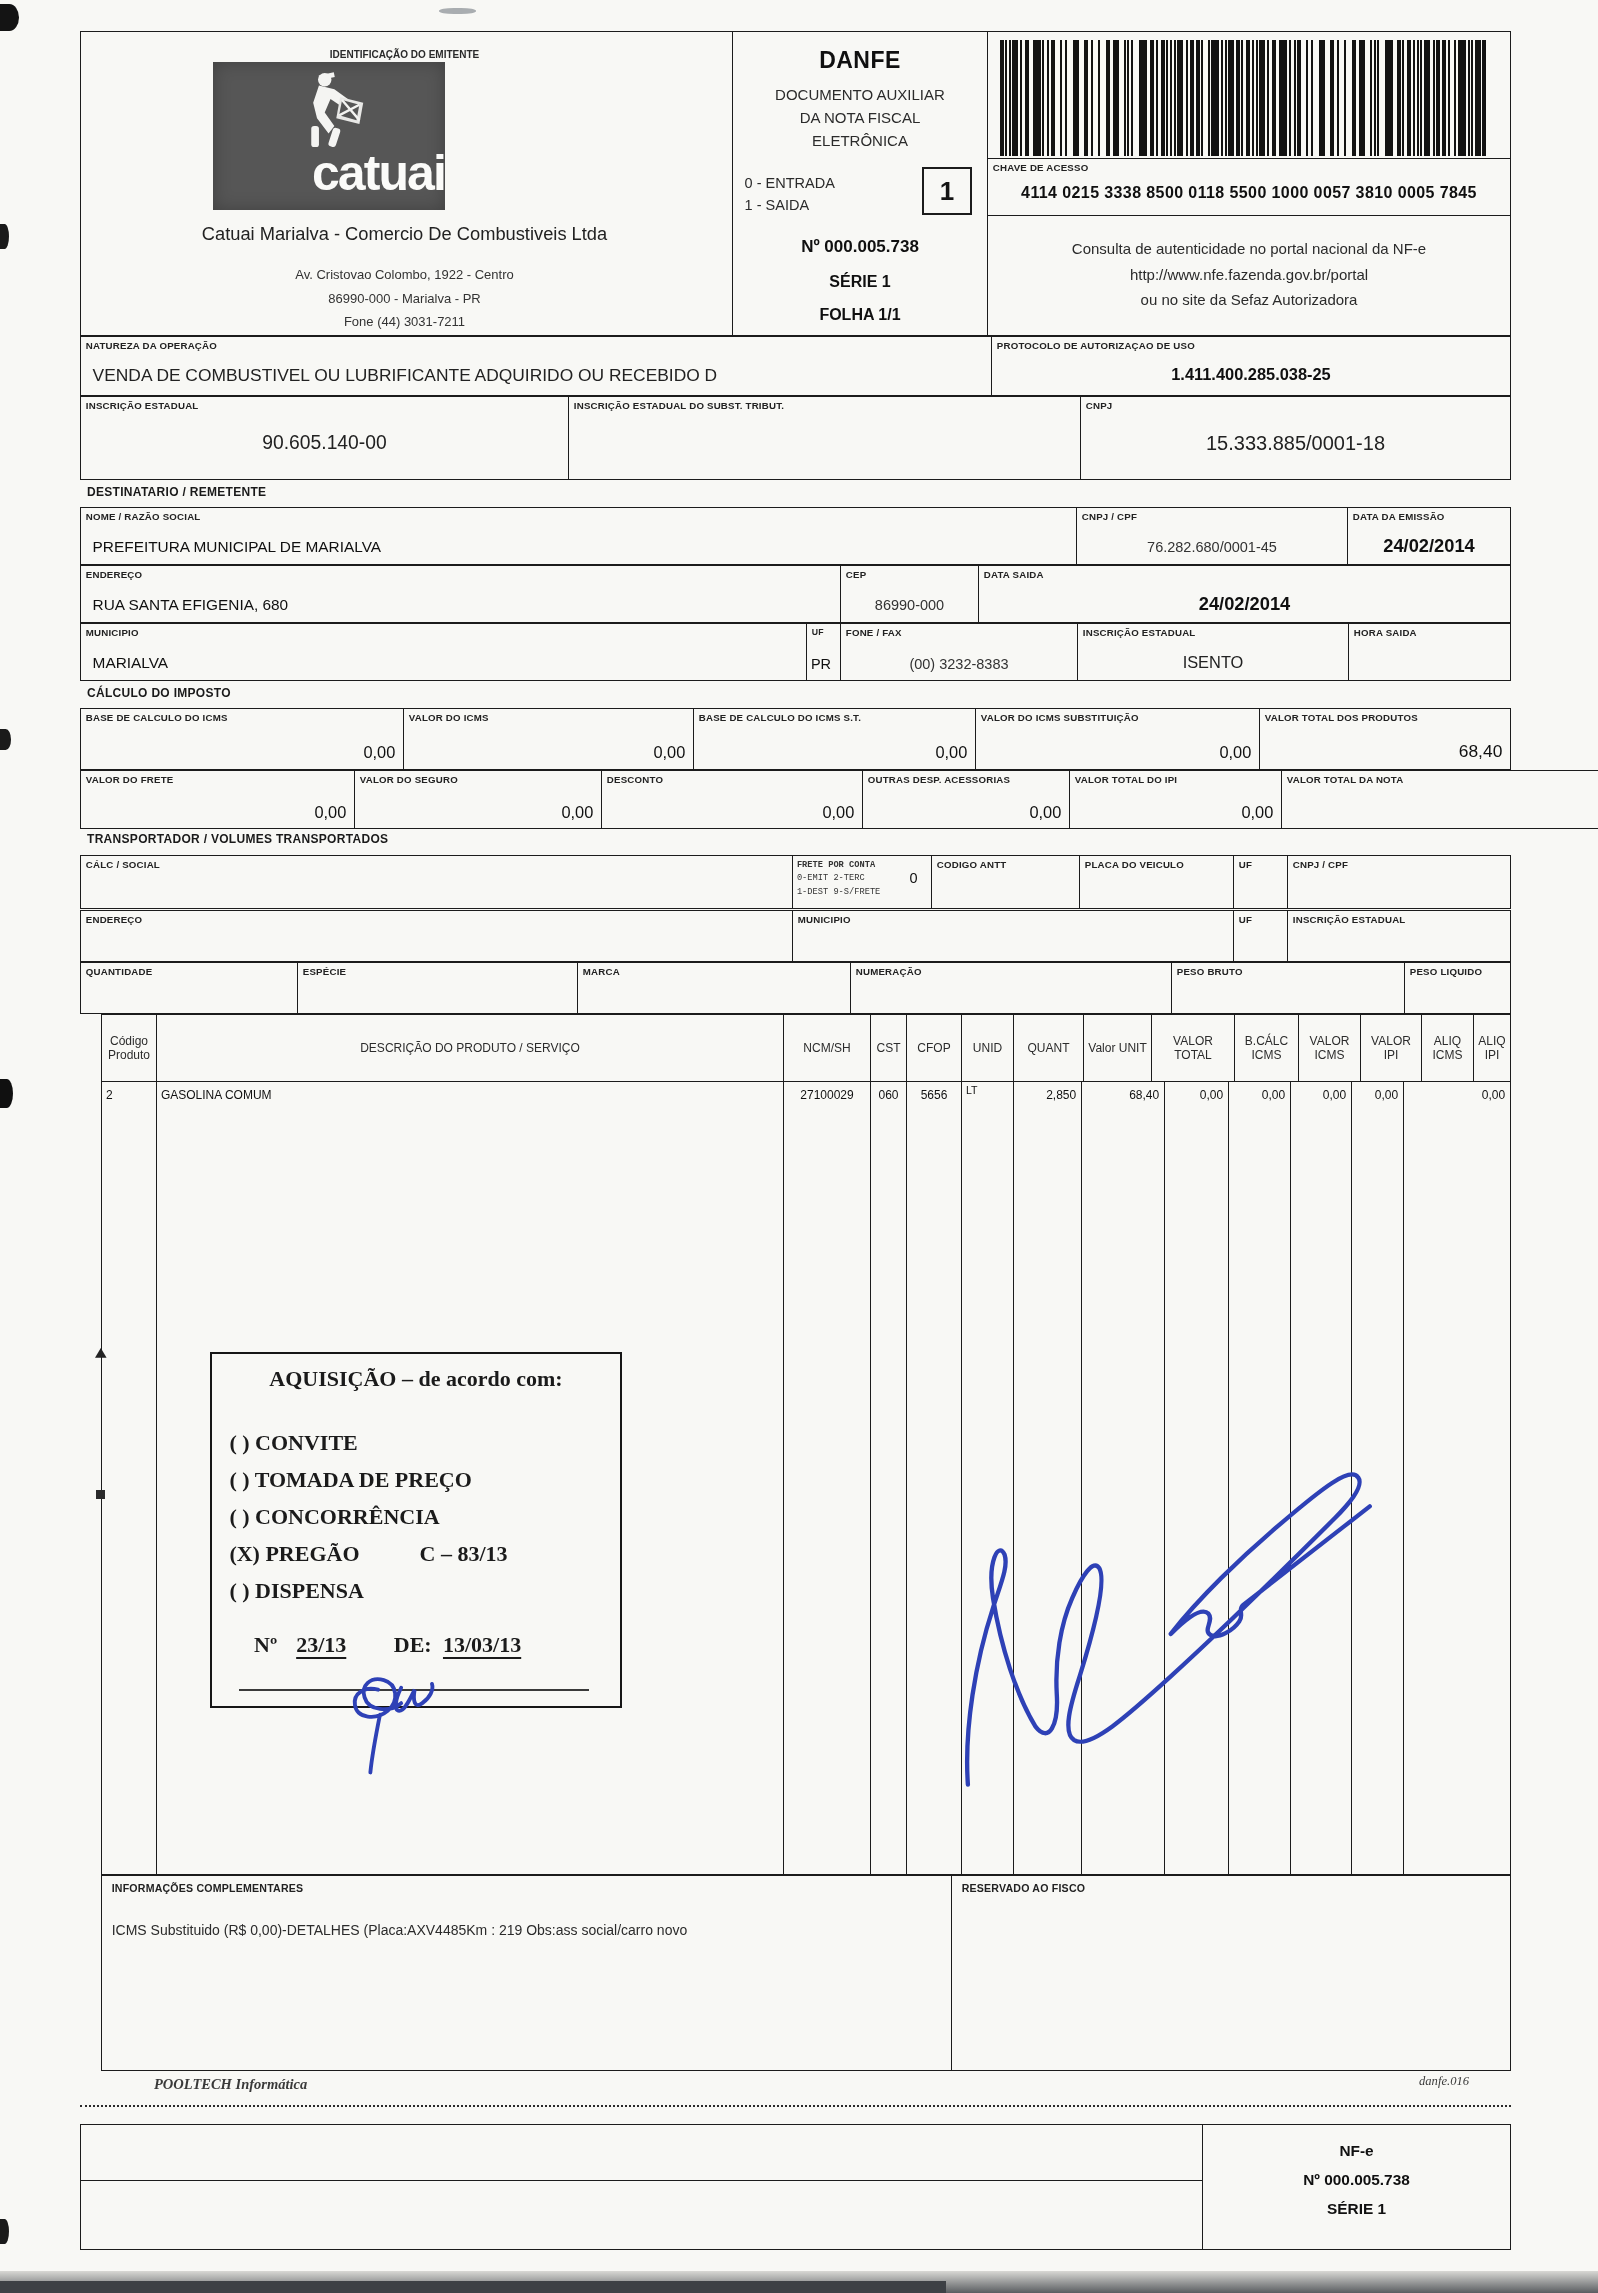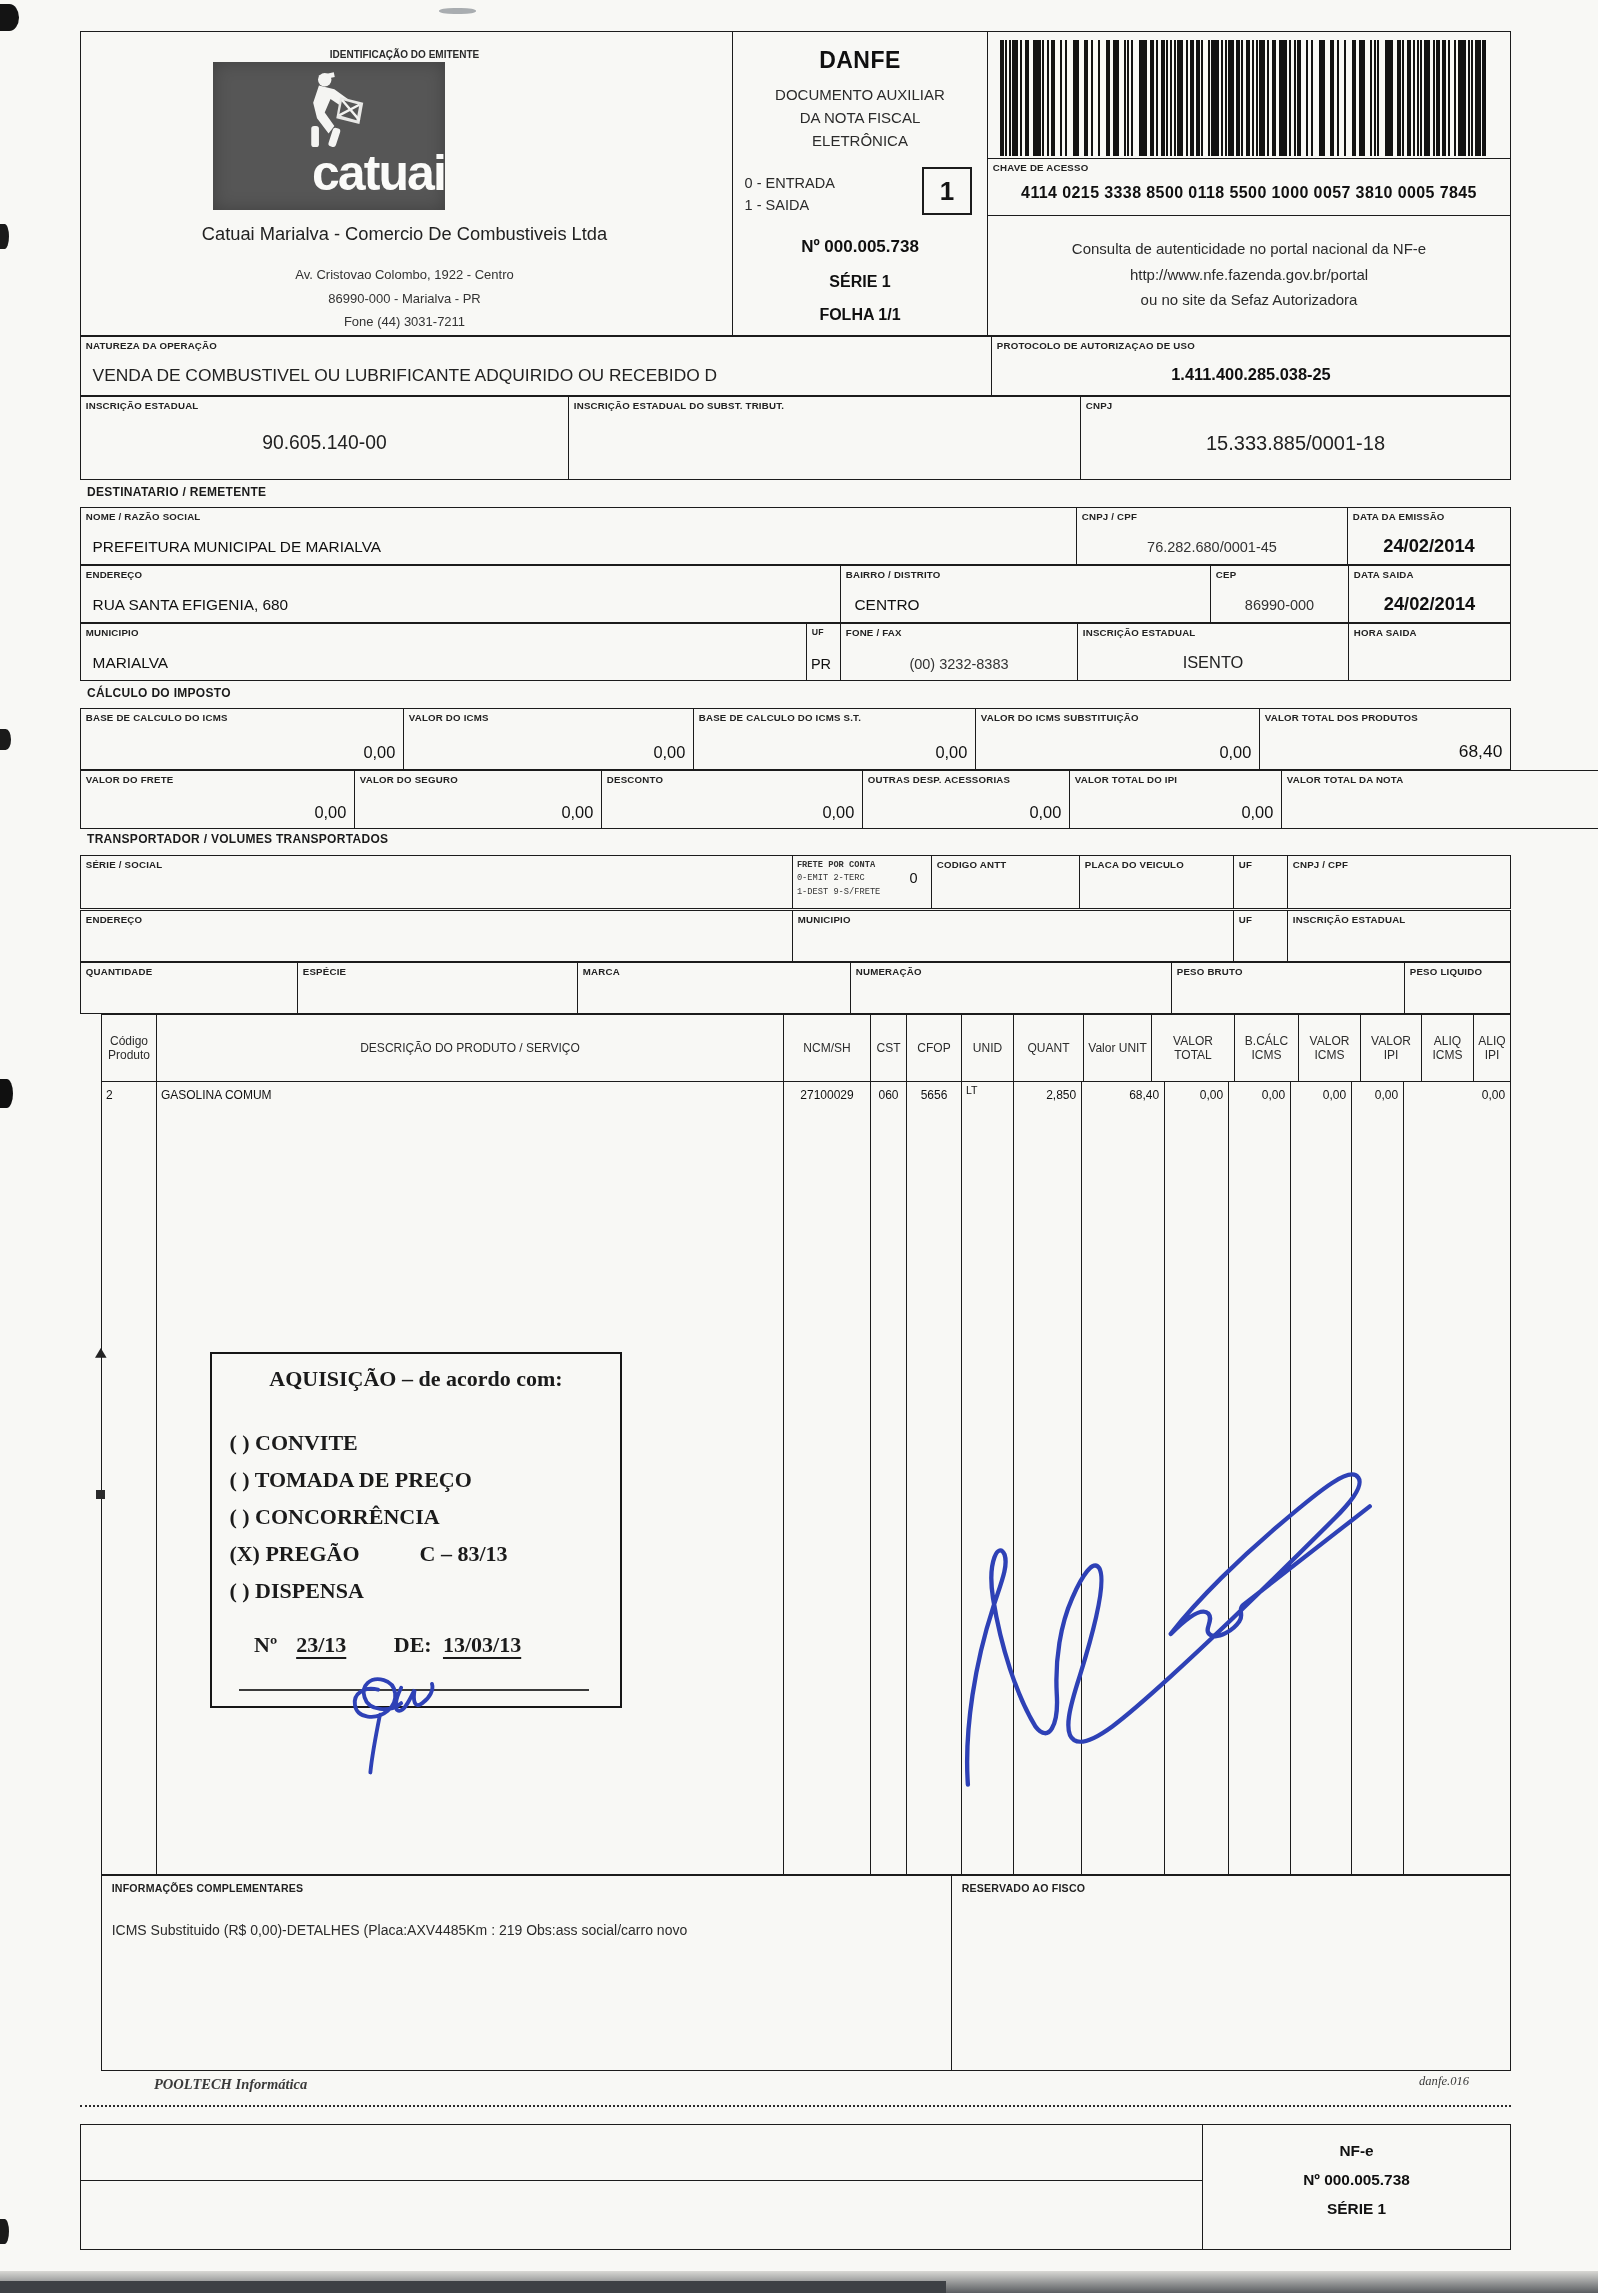--- a/index.html
+++ b/index.html
@@ -215,24 +215,20 @@
       <div class="lbl">DATA DA EMISSÃO</div>
       <div class="val vc" style="bottom:6.8px;font-size:18.3px;font-weight:bold;">24/02/2014</div>
     </div>
   </div>
 
   <div class="frow" style="left:80px;top:565px;width:1431px;height:58px;">
     <div class="fc" style="width:760px;">
       <div class="lbl">ENDEREÇO</div>
       <div class="val" style="left:11.6px;bottom:7.7px;font-size:15.4px;">RUA SANTA EFIGENIA, 680</div>
     </div>
-    <div class="fc" style="width:370px;">
-      <div class="lbl">BAIRRO / DISTRITO</div>
-      <div class="val" style="left:13.5px;bottom:7.7px;font-size:15.4px;">CENTRO</div>
-    </div>
     <div class="fc" style="width:138px;">
       <div class="lbl">CEP</div>
       <div class="val vc" style="bottom:8.7px;font-size:14.5px;color:#333;">86990-000</div>
     </div>
     <div class="fc" style="flex:1;">
       <div class="lbl">DATA SAIDA</div>
       <div class="val vc" style="bottom:6.8px;font-size:18.3px;font-weight:bold;">24/02/2014</div>
     </div>
   </div>
 
@@ -307,21 +303,21 @@
     <div class="fc" style="flex:1;">
       <div class="lbl">VALOR TOTAL DA NOTA</div>
       <div class="val vr" style="bottom:5.8px;font-size:17.4px;">68,40</div>
     </div>
   </div>
 
   <div class="sect" style="left:87px;top:832px;">TRANSPORTADOR / VOLUMES TRANSPORTADOS</div>
 
   <div class="frow" style="left:80px;top:855px;width:1431px;height:54px;">
     <div class="fc" style="width:712px;">
-      <div class="lbl">SÉRIE / SOCIAL</div>
+      <div class="lbl">CÁLC / SOCIAL</div>
     </div>
     <div class="fc mono" style="width:139px;">
       <div class="val" style="top:3.9px;left:3.9px;font-size:8.7px;font-weight:bold;color:#333;">FRETE POR CONTA</div>
       <div class="val" style="top:17.4px;left:3.9px;font-size:8.7px;color:#333;">0-EMIT 2-TERC</div>
       <div class="val" style="top:31px;left:3.9px;font-size:8.7px;color:#333;">1-DEST 9-S/FRETE</div>
       <div class="val" style="top:13.5px;right:13.5px;font-size:14.5px;font-family:'Liberation Sans',sans-serif;">0</div>
     </div>
     <div class="fc" style="width:148px;">
       <div class="lbl">CODIGO ANTT</div>
     </div>

